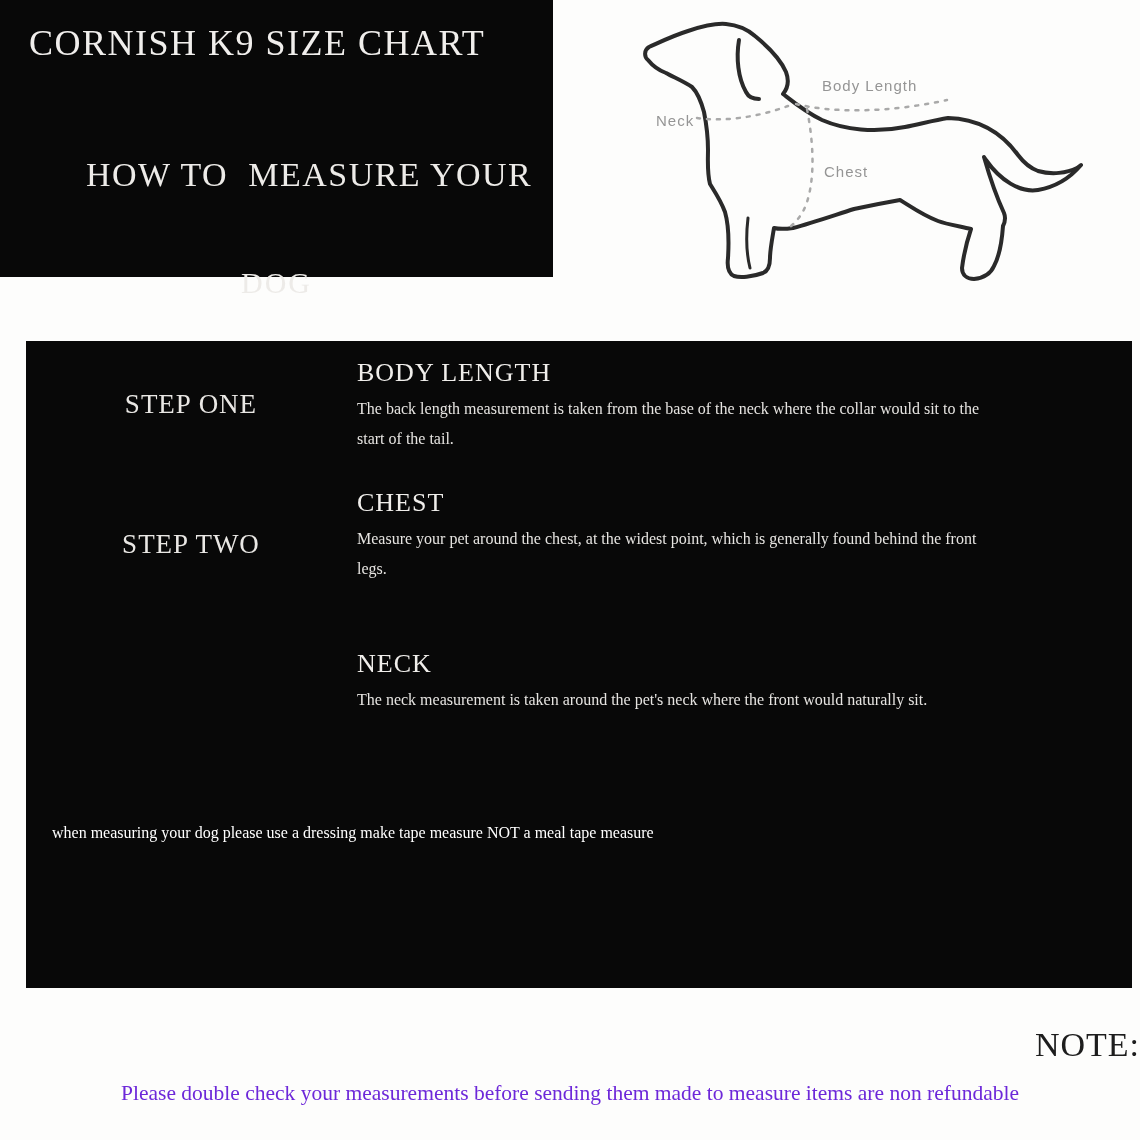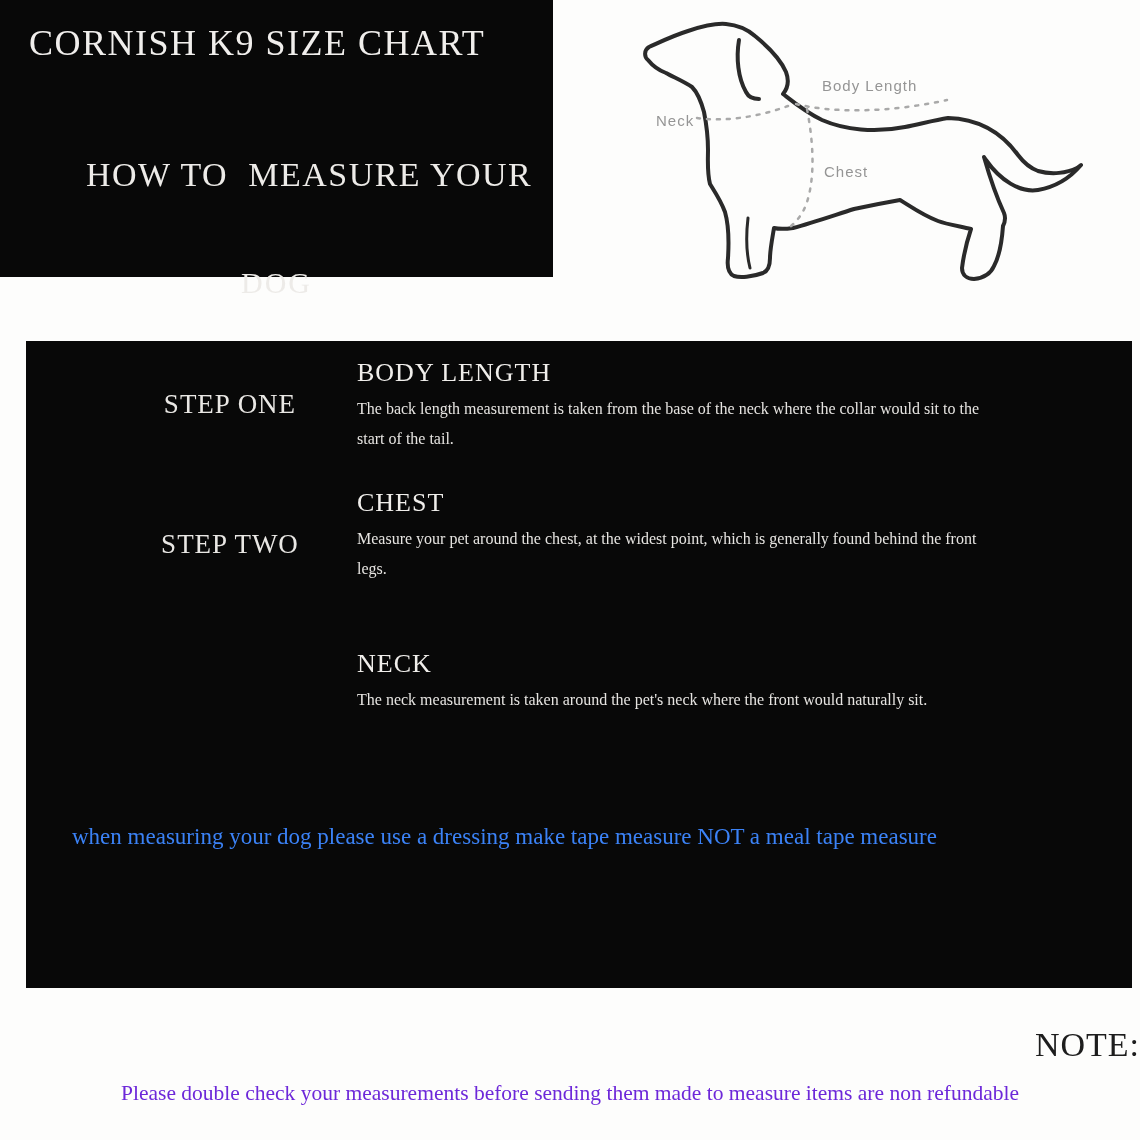--- a/index.html
+++ b/index.html
@@ -70,43 +70,42 @@
     background: #080808;
     color: #eceae7;
   }
   .step-label {
     position: absolute;
     left: 0; width: 330px;
     text-align: center;
     font-size: 27px;
     letter-spacing: 1px;
     color: #e9e7e4;
-    margin-left: 39px;
   }
   .step-heading {
     position: absolute;
     left: 331px;
     font-size: 26px;
     letter-spacing: 1px;
     color: #f0eeeb;
   }
   .step-desc {
     position: absolute;
     left: 331px;
     width: 640px;
     font-size: 16px;
     line-height: 30px;
     color: #e6e4e1;
   }
   .steps-footnote {
     position: absolute;
-    left: 46px; top: 483px;
-    font-size: 23px;
+    left: 26px; top: 483px;
+    font-size: 16px;
     white-space: nowrap;
-    color: #3b82f6;
+    color: #ffffff;
   }
 
   
   .note-heading {
     position: absolute;
     left: 0; right: 0; top: 1026px;
     text-align: right;
     font-size: 34px;
     letter-spacing: 1px;
     color: #1d1d1d;

